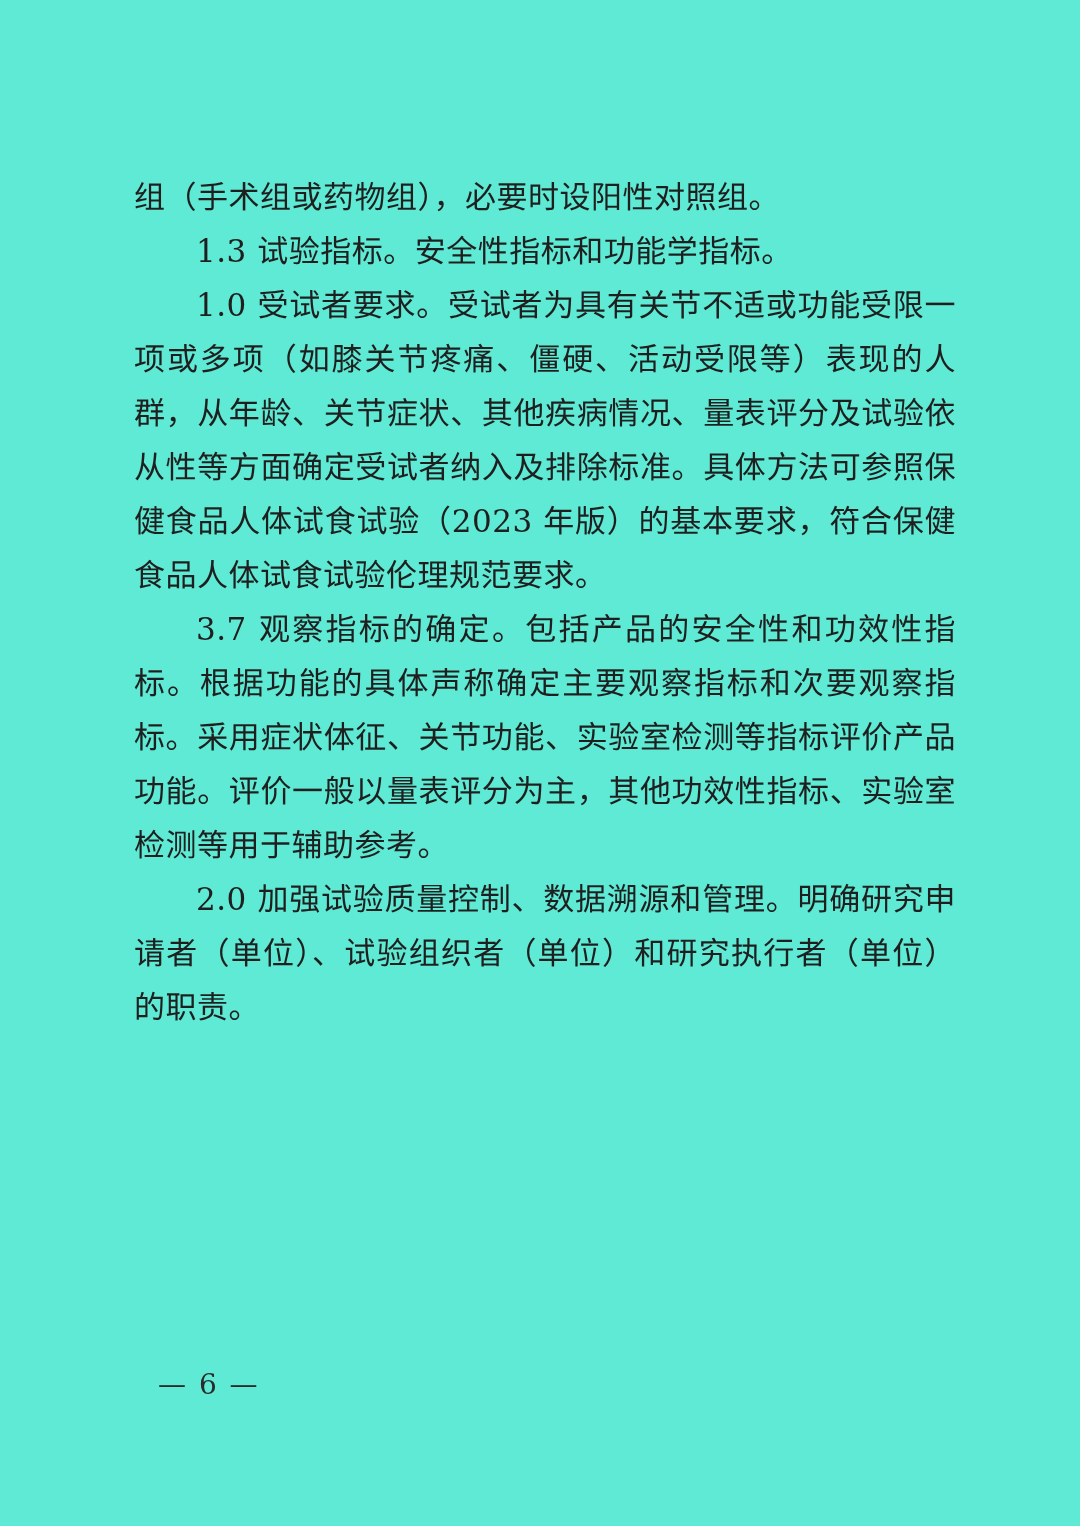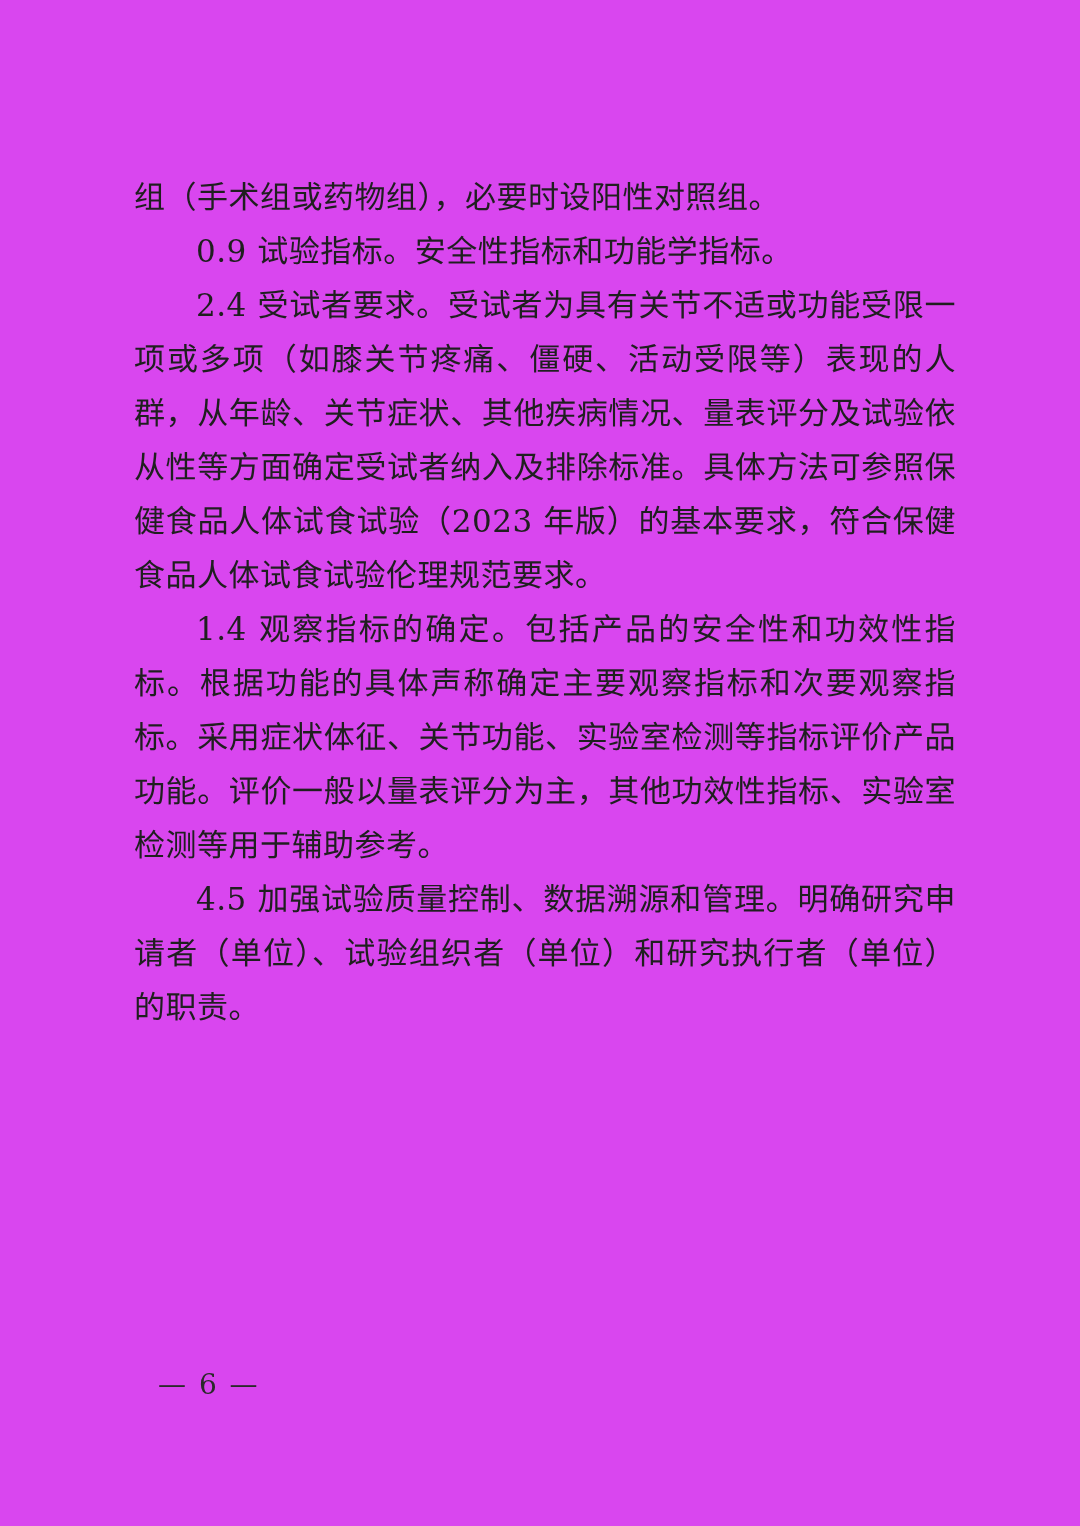--- a/index.html
+++ b/index.html
@@ -5,21 +5,21 @@
   html, body {
     margin: 0;
     padding: 0;
     background: #e8e8e8;
   }
   .page {
     position: relative;
     width: 1080px;
     height: 1526px;
     margin: 0 auto;
-    background: #d946ef;
+    background: #5eead4;
     color: #1f1f1f;
     font-family: "DejaVu Serif", "Liberation Serif", serif;
     overflow: hidden;
   }
   .content {
     position: absolute;
     left: 134px;
     top: 170px;
     width: 822px;
     font-size: 31px;
@@ -45,19 +45,19 @@
     color: #2a2a2a;
     white-space: pre;
   }
 </style>
 </head>
 <body>
 
 <div class="page">
   <div class="content">
       <p class="para no-indent">组（手术组或药物组），必要时设阳性对照组。</p>
-      <p class="para">0.9 试验指标。安全性指标和功能学指标。</p>
-      <p class="para">2.4 受试者要求。受试者为具有关节不适或功能受限一项或多项（如膝关节疼痛、僵硬、活动受限等）表现的人群，从年龄、关节症状、其他疾病情况、量表评分及试验依从性等方面确定受试者纳入及排除标准。具体方法可参照保健食品人体试食试验（2023 年版）的基本要求，符合保健食品人体试食试验伦理规范要求。</p>
-      <p class="para">1.4 观察指标的确定。包括产品的安全性和功效性指标。根据功能的具体声称确定主要观察指标和次要观察指标。采用症状体征、关节功能、实验室检测等指标评价产品功能。评价一般以量表评分为主，其他功效性指标、实验室检测等用于辅助参考。</p>
-      <p class="para">4.5 加强试验质量控制、数据溯源和管理。明确研究申请者（单位）、试验组织者（单位）和研究执行者（单位）的职责。</p>
+      <p class="para">1.3 试验指标。安全性指标和功能学指标。</p>
+      <p class="para">1.0 受试者要求。受试者为具有关节不适或功能受限一项或多项（如膝关节疼痛、僵硬、活动受限等）表现的人群，从年龄、关节症状、其他疾病情况、量表评分及试验依从性等方面确定受试者纳入及排除标准。具体方法可参照保健食品人体试食试验（2023 年版）的基本要求，符合保健食品人体试食试验伦理规范要求。</p>
+      <p class="para">3.7 观察指标的确定。包括产品的安全性和功效性指标。根据功能的具体声称确定主要观察指标和次要观察指标。采用症状体征、关节功能、实验室检测等指标评价产品功能。评价一般以量表评分为主，其他功效性指标、实验室检测等用于辅助参考。</p>
+      <p class="para">2.0 加强试验质量控制、数据溯源和管理。明确研究申请者（单位）、试验组织者（单位）和研究执行者（单位）的职责。</p>
     </div>
   <div class="page-footer">— 6 —</div>
 </div>
 
 </body></html>

